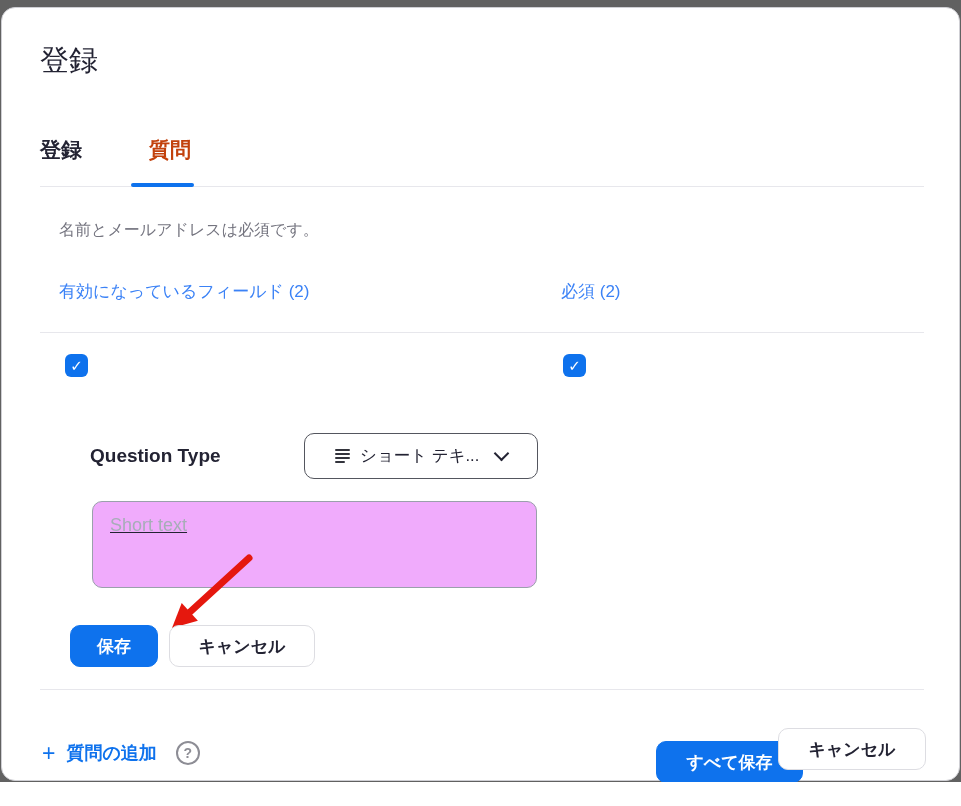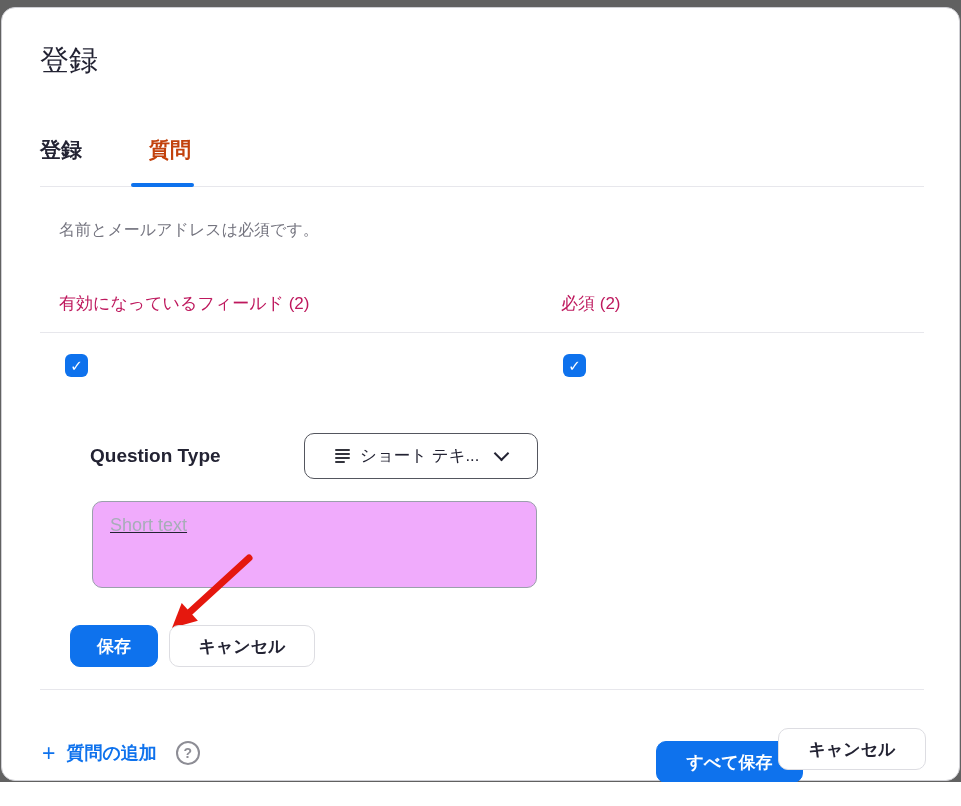--- a/index.html
+++ b/index.html
@@ -15,21 +15,21 @@
   .dialog-title{left:38px;top:33px;font-size:29px;font-weight:500;color:#232333;}
   .tab{top:128px;font-size:21px;font-weight:600;cursor:pointer;background:none;border:none;padding:0;font-family:inherit;}
   .tab-inactive{left:38px;color:#232333;}
   .tab-active{left:131px;color:#c2410c;margin-left:16px;}
   .tab-underline{left:129px;top:175px;width:63px;height:4px;background:#0E72ED;border-radius:2px;}
   .divider{left:38px;width:884px;height:1px;background:#e7e7ec;}
   .div-tabs{top:178px;}
   .div-table{top:324px;}
   .div-footer{top:681px;}
   .note{left:57px;top:212px;font-size:16px;color:#74747f;}
-  .col-header{top:284px;font-size:17px;font-weight:500;color:#be185d;}
+  .col-header{top:272px;font-size:17px;font-weight:500;color:#3b82f6;}
   .col-enabled{left:57px;}
   .col-required{left:559px;text-align:center;}
   .checkbox{
     width:23px;height:23px;background:#0E72ED;border-radius:6px;cursor:pointer;
     display:flex;align-items:center;justify-content:center;
   }
   .cb-enabled{left:63px;top:346px;}
   .cb-required{left:561px;top:346px;}
   .checkmark{color:#fff;font-size:15px;font-weight:700;line-height:1;}
   .question-input{

